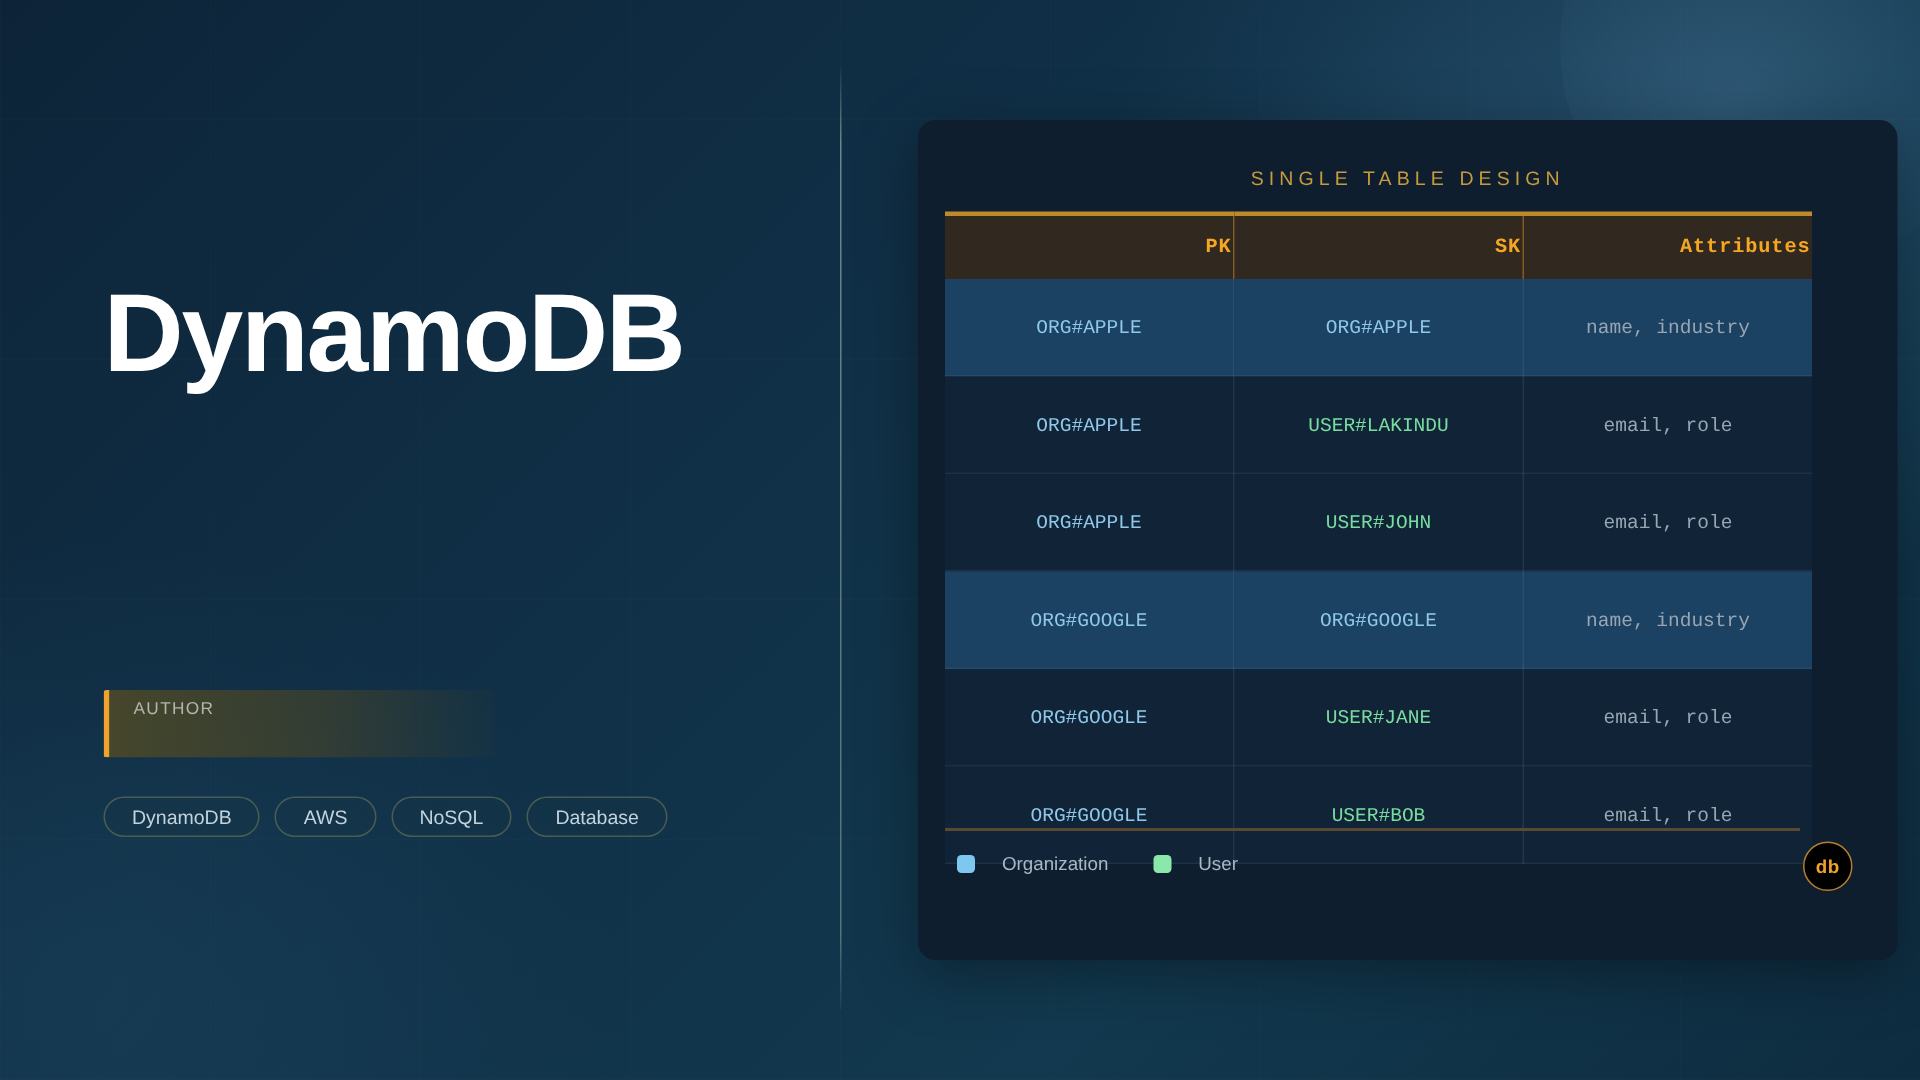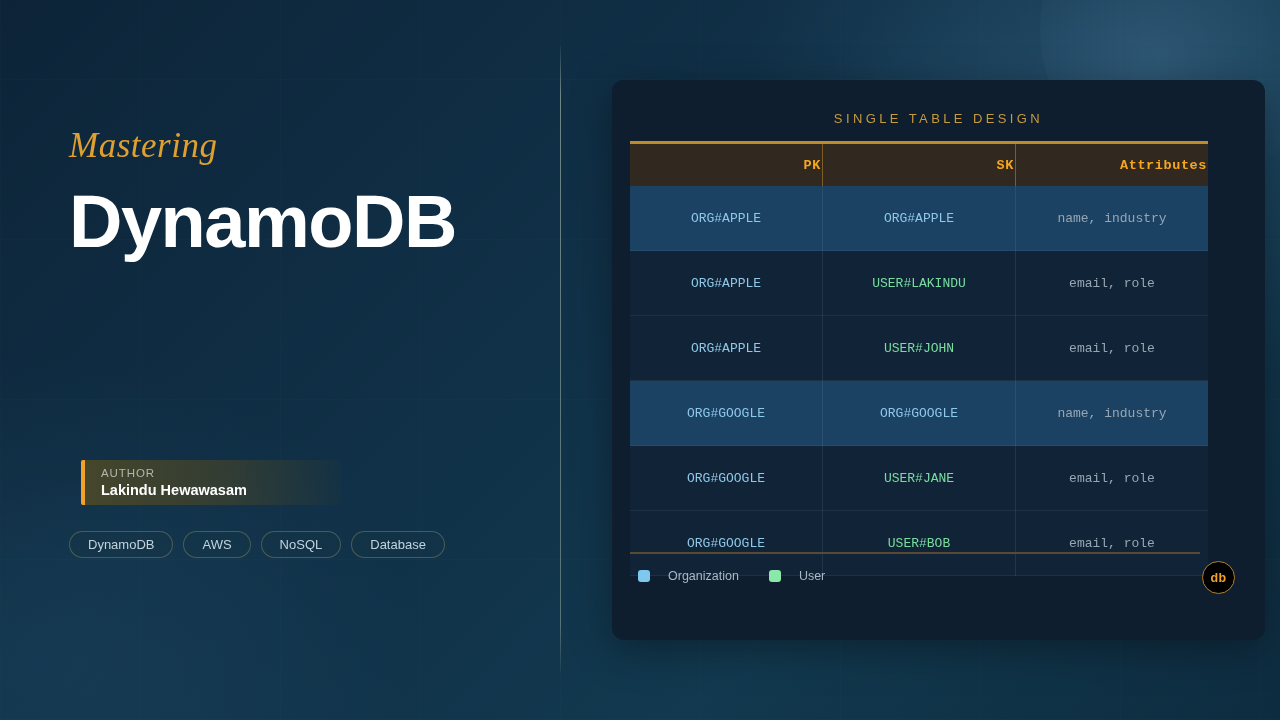--- a/index.html
+++ b/index.html
@@ -107,21 +107,21 @@
     left: 0;
     font-size: 21px;
     color: #b9c8d2;
     letter-spacing: 0.1px;
   }
 
   
   #author-card {
     position: absolute;
     top: 460px;
-    left: 12px;
+    left: 0;
     width: 261px;
     height: 45px;
     background: linear-gradient(90deg, rgba(74,72,40,0.92) 0%, rgba(60,64,46,0.78) 55%, rgba(34,56,56,0.18) 100%);
     border-left: 4px solid #f0a22a;
     border-radius: 2px;
     padding: 6px 0 0 16px;
     box-sizing: border-box;
   }
   #author-label {
     font-size: 11.5px;
@@ -280,26 +280,24 @@
 
   <div class="bg-blob" id="blob-top-right"></div>
   <div class="bg-blob" id="blob-mid-right"></div>
   <div class="bg-blob" id="blob-bottom-left"></div>
   <div id="grain"></div>
 
   <div id="divider"></div>
 
   <div id="left-col">
 
-    <div id="eyebrow">Mastering</div>
     <div id="title-line-1">DynamoDB</div>
 
     <div id="author-card">
       <div id="author-label">AUTHOR</div>
-      <div id="author-name">Lakindu Hewawasam</div>
     </div>
 
     <div id="tag-row">
       <span class="tag-pill">DynamoDB</span>
       <span class="tag-pill">AWS</span>
       <span class="tag-pill">NoSQL</span>
       <span class="tag-pill">Database</span>
     </div>
 
   </div>

